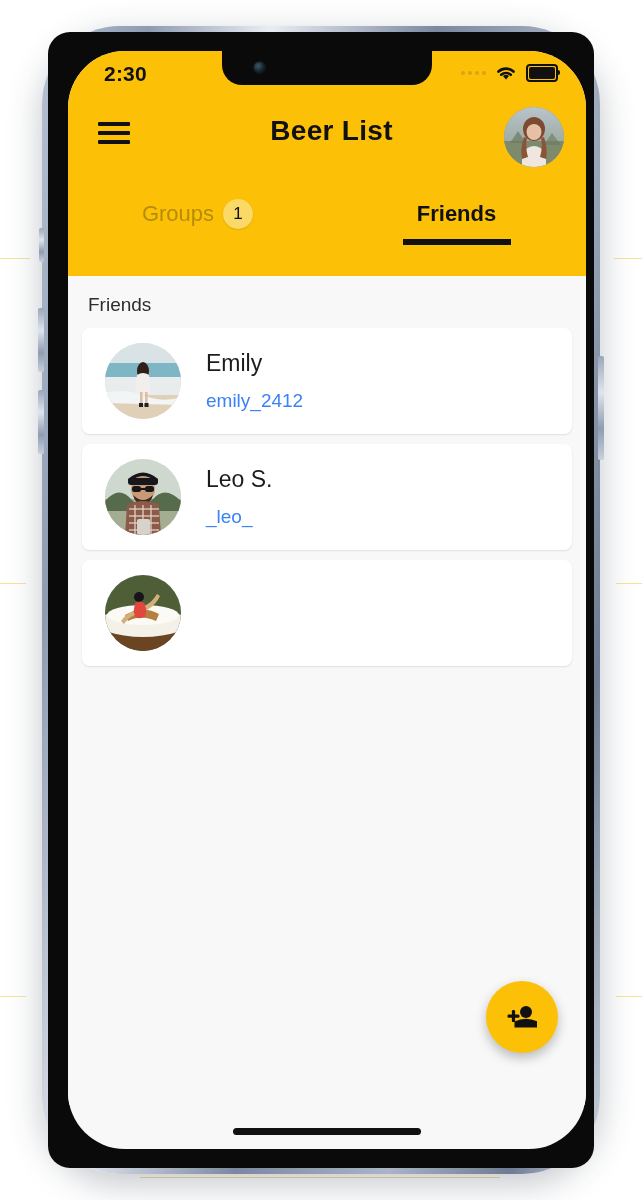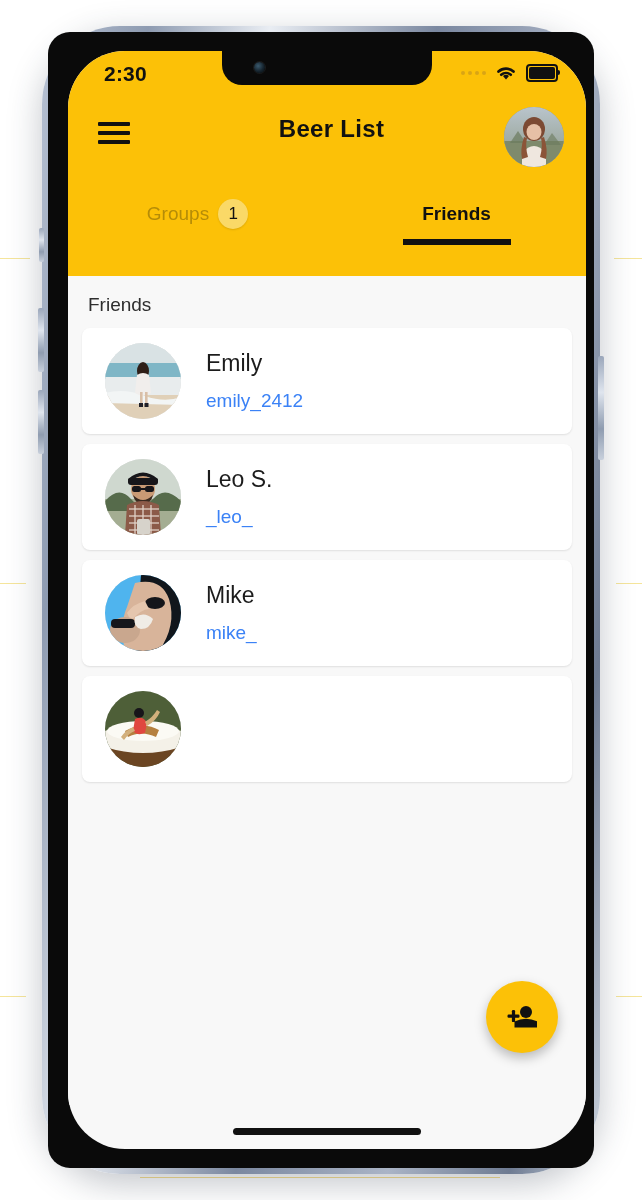--- a/index.html
+++ b/index.html
@@ -156,21 +156,21 @@
     cursor: pointer;
   }
   .hamburger span {
     display: block; height: 4px; width: 100%;
     background: #111; border-radius: 1px;
   }
   .appbar-title {
     position: absolute;
     left: 9px; right: 0; top: 18px;
     text-align: center;
-    font-size: 24px;
+    font-size: 28px;
     font-weight: bold;
     color: #111;
     letter-spacing: .3px;
   }
   .avatar-header {
     position: absolute;
     right: 22px; top: 10px;
     width: 60px; height: 60px;
     border-radius: 50%;
     overflow: hidden;
@@ -187,21 +187,21 @@
   .tab {
     flex: 1;
     display: flex;
     align-items: center;
     justify-content: center;
     gap: 9px;
     position: relative;
     cursor: pointer;
   }
   .tab-label {
-    font-size: 19px;
+    font-size: 22px;
     color: #8a6c08;
     opacity: .62;
   }
   .tab.active .tab-label {
     color: #111;
     font-weight: bold;
     opacity: 1;
   }
   .tab-badge {
     width: 30px; height: 30px;
@@ -443,38 +443,20 @@
                 </g>
                 <rect x="32" y="60" width="13" height="16" rx="2" fill="#d7d3cb"></rect>
               </svg>
             </div>
             <div class="meta">
               <div class="nm">Leo S.</div>
               <div class="un">_leo_</div>
             </div>
           </div>
 
-          <div class="card">
-            <div class="av">
-              <svg viewBox="0 0 76 76" width="76" height="76">
-                <rect width="76" height="76" fill="#4fb4ee"></rect>
-                <path d="M36 0 H76 V76 H30 Z" fill="#11161c"></path>
-                <path d="M30 8 q26 -6 34 16 q8 26 -10 52 l-34 0 q-6 -26 2 -44 Z" fill="#d8b49a"></path>
-                <ellipse cx="50" cy="28" rx="10" ry="6" fill="#14151a"></ellipse>
-                <path d="M40 26 q-12 3 -18 12 l4 8 q10 -12 18 -12 Z" fill="#e5c6ae"></path>
-                <ellipse cx="20" cy="55" rx="15" ry="13" fill="#c9a78e"></ellipse>
-                <rect x="6" y="44" width="24" height="9" rx="4" fill="#15161b"></rect>
-                <path d="M30 42 q10 -6 18 2 q-3 10 -12 10 q-8 -2 -6 -12 Z" fill="#f0ece6"></path>
-              </svg>
-            </div>
-            <div class="meta">
-              <div class="nm">Mike</div>
-              <div class="un">mike_</div>
-            </div>
-          </div>
 
 
           <div class="card">
             <div class="av">
               <svg viewBox="0 0 76 76" width="76" height="76">
                 <rect width="76" height="76" fill="#4e5f38"></rect>
                 <path d="M0 40 q38 -16 76 0 l0 20 q-38 14 -76 0 Z" fill="#f4f1e8"></path>
                 <path d="M0 56 q38 12 76 0 l0 20 L0 76 Z" fill="#6b4522"></path>
                 <ellipse cx="38" cy="40" rx="36" ry="10" fill="#fbfaf4"></ellipse>
                 <path d="M20 40 q18 -10 34 -1 l-3 7 q-15 -7 -28 0 Z" fill="#b5803f"></path>

